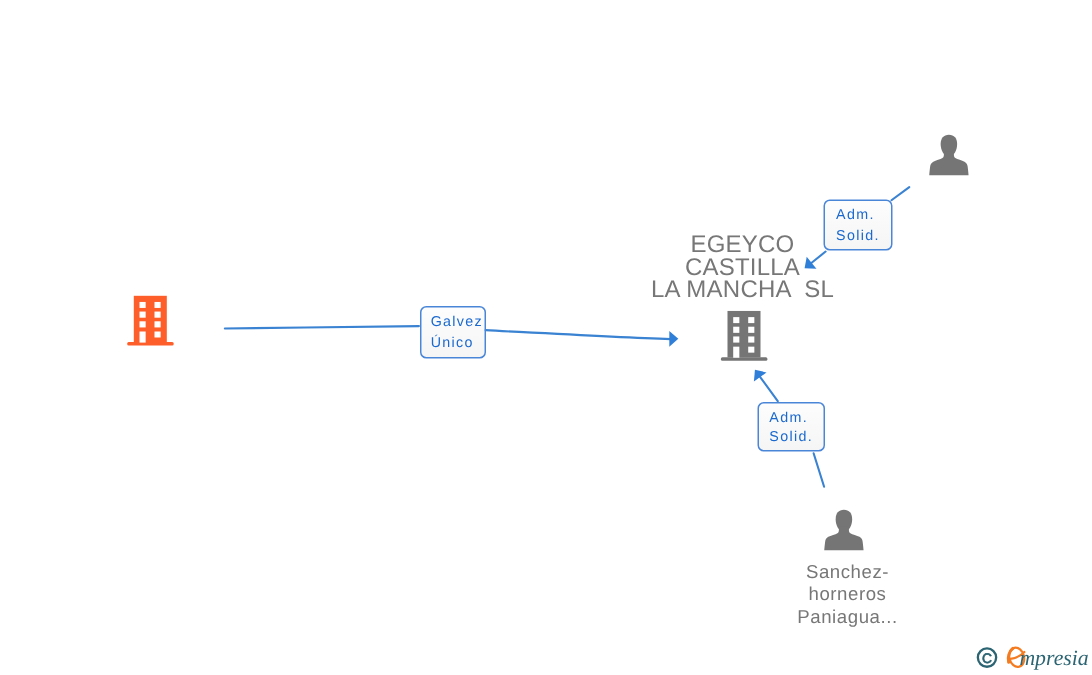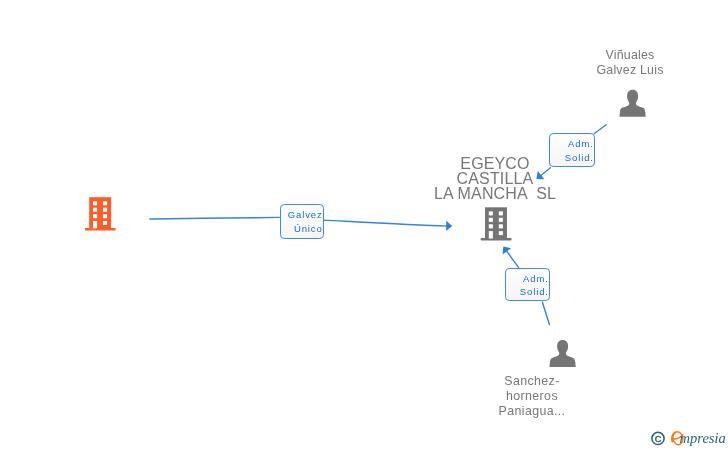--- a/index.html
+++ b/index.html
@@ -10,21 +10,21 @@
   #stage{position:absolute;left:0;top:0;width:728px;height:450px;}
   .node-label{position:absolute;text-align:center;color:#777777;font-size:12.4px;
               line-height:15px;white-space:pre;letter-spacing:0.1px;}
   .node-label.small{font-size:16px;letter-spacing:0.15px;}
   .node-label.wide{letter-spacing:0.38px;}
   .node-label.wide2{letter-spacing:0.22px;}
   svg.layer{position:absolute;left:0;top:0;width:728px;height:450px;}
   .edge-box{position:absolute;border:1.2px solid #4a86d8;border-radius:4.2px;
             background:linear-gradient(#fdfdfd,#f5f5f5);
             color:#1a69cf;font-size:9.5px;line-height:13.6px;letter-spacing:0.9px;
-            text-align:right;white-space:pre;box-sizing:border-box;}
+            text-align:left;white-space:pre;box-sizing:border-box;}
 </style>
 </head>
 <body>
 
 <div id="stage">
 
   <svg class="layer" viewBox="0 0 728 450" shape-rendering="geometricPrecision">
 
     <path d="M149.9,219.0 C 190,218.5 250,217.7 279.3,217.4" fill="none" stroke="#3a82d2" stroke-width="1.4" stroke-linecap="round"></path>
 
@@ -73,23 +73,21 @@
     </g>
     <g fill="#757575" transform="translate(-70.0,250.1)">
       <path d="M632.6,89.8 C636.1,89.8 638.1,92.1 638.1,96.0 C638.1,100.0 636.1,104.2 632.6,104.2 C629.1,104.2 627.1,100.0 627.1,96.0 C627.1,92.1 629.1,89.8 632.6,89.8 Z"></path>
       <path d="M629.2,101.0 C629.4,103.6 629.3,104.8 628.3,105.4 C627.0,106.2 623.9,106.9 622.2,107.8 C620.9,108.5 620.3,109.6 620.1,111.0 C619.9,112.5 619.6,115.0 619.5,116.8 L645.7,116.8 C645.6,115.0 645.3,112.5 645.1,111.0 C644.9,109.6 644.3,108.5 643.0,107.8 C641.3,106.9 638.2,106.2 636.9,105.4 C635.9,104.8 635.8,103.6 636.0,101.0 Z"></path>
     </g>
   </svg>
 
   <div class="node-label small" style="left:415px;top:156px;width:160px;">EGEYCO
 CASTILLA
 LA MANCHA  SL</div>
-  <div class="node-label wide2" style="left:550px;top:48px;width:160px;">Viñuales
-Galvez Luis</div>
-  <div class="node-label wide" style="left:452px;top:374px;width:160px;text-align:center;">Sanchez-
+  <div class="node-label wide" style="left:485px;top:374px;width:160px;text-align:center;">Sanchez-
 horneros
 Paniagua...</div>
 
   <div class="edge-box" style="left:279.5px;top:204.4px;width:44.2px;height:34.2px;padding:3.1px 0 0 6.6px;">Galvez
 Único</div>
   <div class="edge-box" style="left:549.4px;top:133.2px;width:45.5px;height:34.2px;padding:3.2px 0 0 7.0px;">Adm.
 Solid.</div>
   <div class="edge-box" style="left:504.9px;top:267.6px;width:45.0px;height:33.6px;padding:3.2px 0 0 7.0px;">Adm.
 Solid.</div>
 

